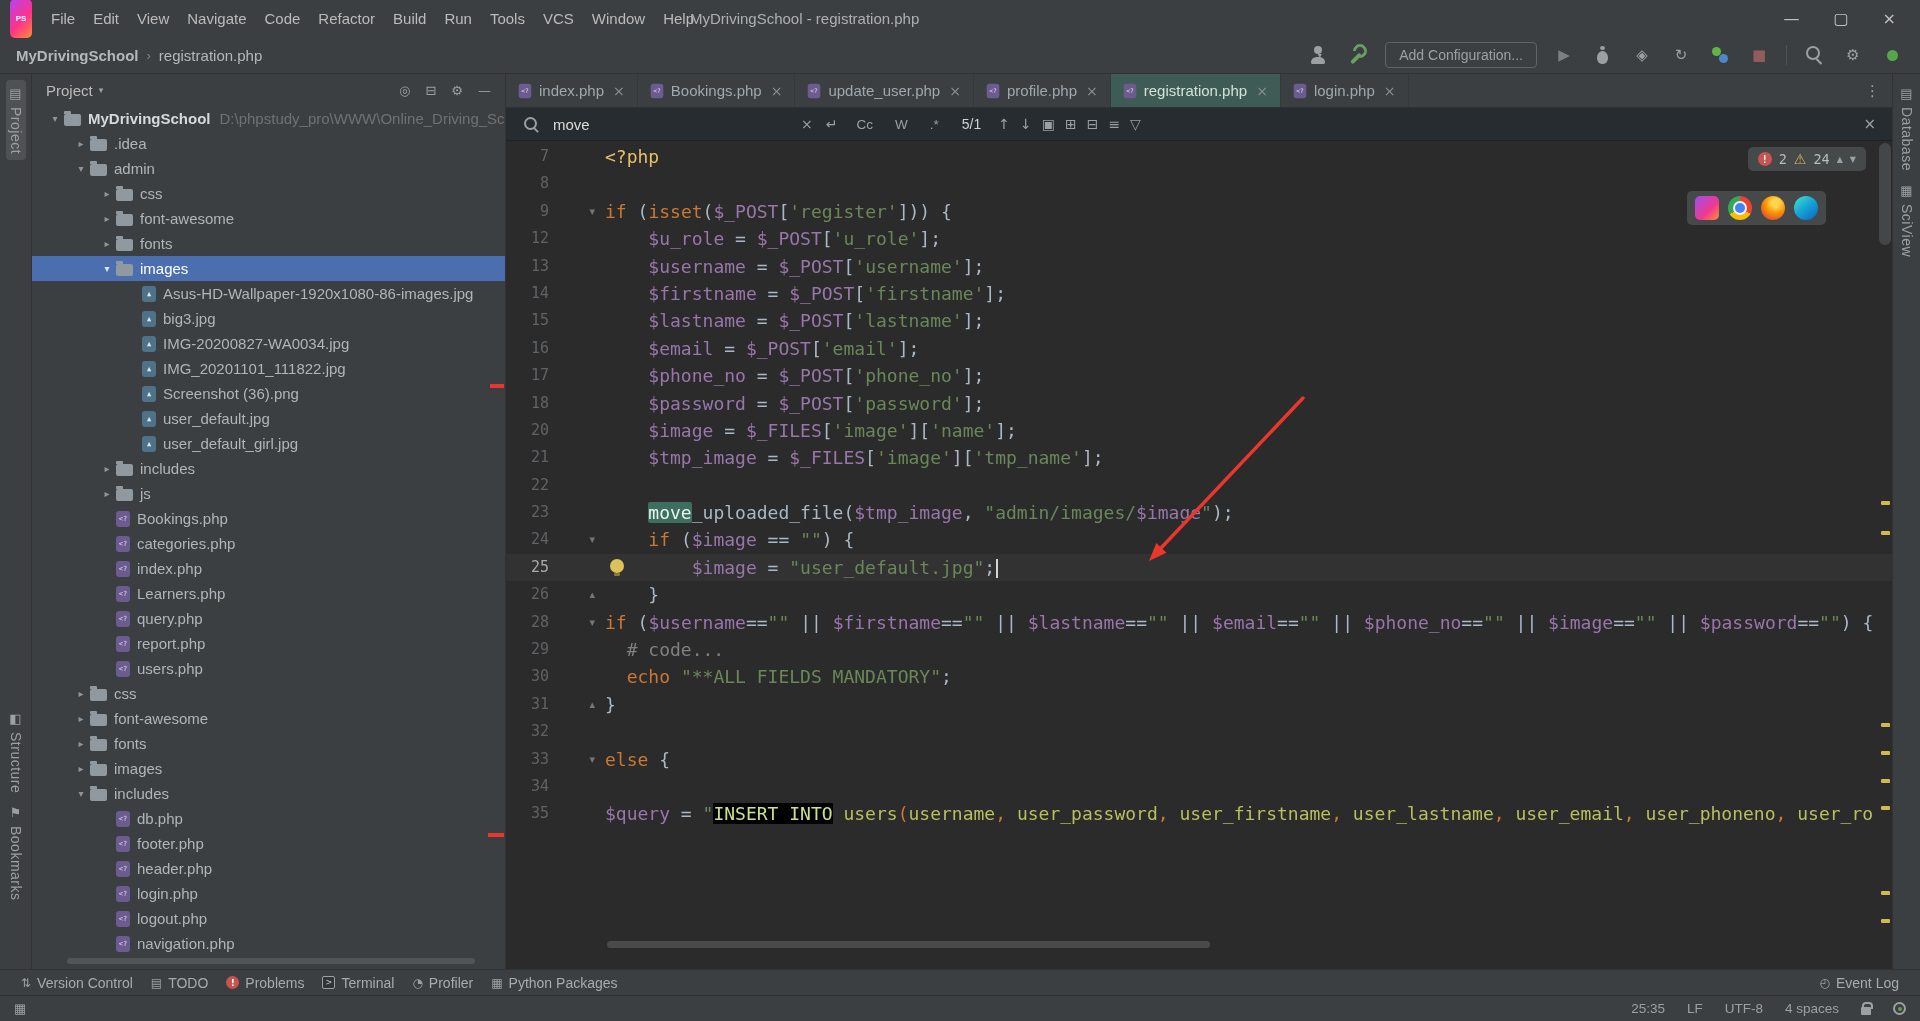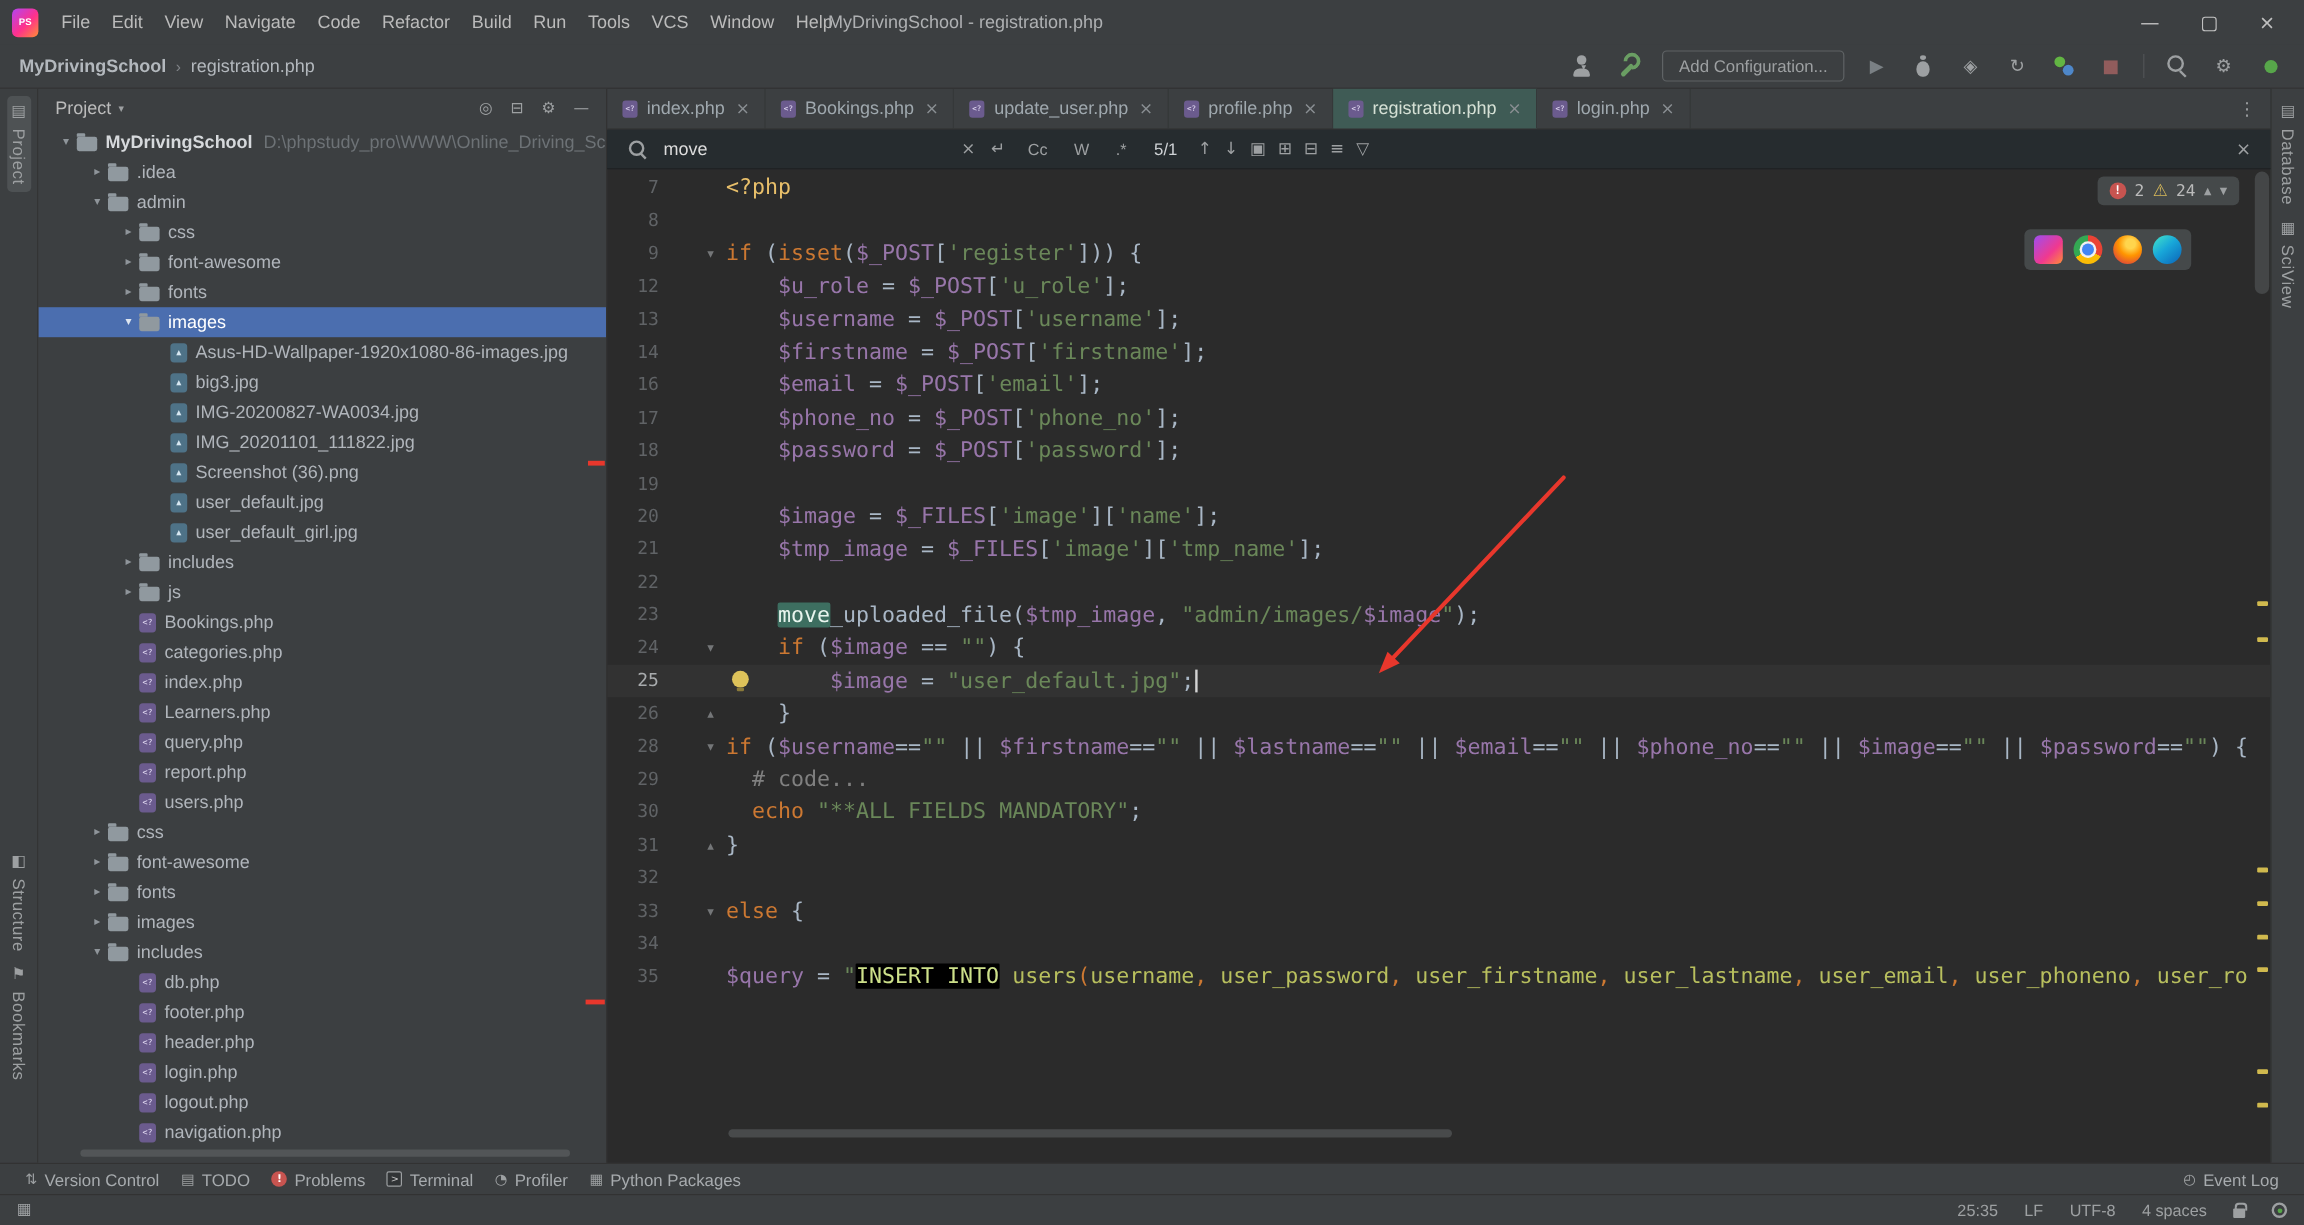--- a/index.html
+++ b/index.html
@@ -2,21 +2,21 @@
 <html><head>
 <meta charset="utf-8">
 <style>
   *{box-sizing:border-box;margin:0;padding:0}
   html,body{width:1920px;height:1021px;overflow:hidden}
   body{font-family:"Liberation Sans",sans-serif;background:#2b2b2b;color:#bbbbbb;cursor:default}
   .app{position:relative;width:1920px;height:1021px;background:#3c3f41;display:flex;flex-direction:column}
 
   
   .titlebar{height:37px;flex:none;display:flex;align-items:center;padding:0 10px;background:#3c3f41;position:relative}
-  .logo{width:22px;height:24px;border-radius:5px;margin-right:10px;flex:none;
+  .logo{width:22px;height:39px;border-radius:5px;margin-right:10px;flex:none;
         background:linear-gradient(135deg,#b345f1 0%,#ff318c 55%,#ff8d36 100%);
         display:flex;align-items:center;justify-content:center;color:#fff;font-size:8px;font-weight:bold}
   .menubar{display:flex;align-items:center}
   .menu-item{background:none;border:none;color:#bbbbbb;font-size:15px;padding:5px 9px;font-family:inherit}
   .win-title{position:absolute;left:690px;top:0;height:37px;display:flex;align-items:center;color:#aeb0b2;font-size:15px}
   .win-controls{margin-left:auto;display:flex;align-items:center;gap:34px;padding-right:14px;color:#c0c0c0}
   .winbtn{font-size:16px;font-family:"DejaVu Sans",sans-serif;background:none;border:none;color:#c0c0c0}
 
   
   .navbar{height:37px;flex:none;display:flex;align-items:center;padding:0 16px;border-bottom:1px solid #323232;background:#3c3f41}
@@ -474,24 +474,24 @@
       </div>
 
       <div class="code-area">
         <div id="code">
             <div class="crow"><span class="lnum">7</span><span class="fold"></span><span class="ctext"><span class="tk-t">&lt;?php</span></span></div>
             <div class="crow"><span class="lnum">8</span><span class="fold"></span><span class="ctext"></span></div>
             <div class="crow"><span class="lnum">9</span><span class="fold">▾</span><span class="ctext"><span class="tk-k">if</span><span class="tk-p"> (</span><span class="tk-k">isset</span><span class="tk-p">(</span><span class="tk-v">$_POST</span><span class="tk-p">[</span><span class="tk-s">'register'</span><span class="tk-p">])) {</span></span></div>
             <div class="crow"><span class="lnum">12</span><span class="fold"></span><span class="ctext"><span class="tk-p">    </span><span class="tk-v">$u_role</span><span class="tk-p"> = </span><span class="tk-v">$_POST</span><span class="tk-p">[</span><span class="tk-s">'u_role'</span><span class="tk-p">];</span></span></div>
             <div class="crow"><span class="lnum">13</span><span class="fold"></span><span class="ctext"><span class="tk-p">    </span><span class="tk-v">$username</span><span class="tk-p"> = </span><span class="tk-v">$_POST</span><span class="tk-p">[</span><span class="tk-s">'username'</span><span class="tk-p">];</span></span></div>
             <div class="crow"><span class="lnum">14</span><span class="fold"></span><span class="ctext"><span class="tk-p">    </span><span class="tk-v">$firstname</span><span class="tk-p"> = </span><span class="tk-v">$_POST</span><span class="tk-p">[</span><span class="tk-s">'firstname'</span><span class="tk-p">];</span></span></div>
+            <div class="crow"><span class="lnum">15</span><span class="fold"></span><span class="ctext"><span class="tk-p">    </span><span class="tk-v">$lastname</span><span class="tk-p"> = </span><span class="tk-v">$_POST</span><span class="tk-p">[</span><span class="tk-s">'lastname'</span><span class="tk-p">];</span></span></div>
             <div class="crow"><span class="lnum">16</span><span class="fold"></span><span class="ctext"><span class="tk-p">    </span><span class="tk-v">$email</span><span class="tk-p"> = </span><span class="tk-v">$_POST</span><span class="tk-p">[</span><span class="tk-s">'email'</span><span class="tk-p">];</span></span></div>
             <div class="crow"><span class="lnum">17</span><span class="fold"></span><span class="ctext"><span class="tk-p">    </span><span class="tk-v">$phone_no</span><span class="tk-p"> = </span><span class="tk-v">$_POST</span><span class="tk-p">[</span><span class="tk-s">'phone_no'</span><span class="tk-p">];</span></span></div>
             <div class="crow"><span class="lnum">18</span><span class="fold"></span><span class="ctext"><span class="tk-p">    </span><span class="tk-v">$password</span><span class="tk-p"> = </span><span class="tk-v">$_POST</span><span class="tk-p">[</span><span class="tk-s">'password'</span><span class="tk-p">];</span></span></div>
-            <div class="crow"><span class="lnum">19</span><span class="fold"></span><span class="ctext"></span></div>
             <div class="crow"><span class="lnum">20</span><span class="fold"></span><span class="ctext"><span class="tk-p">    </span><span class="tk-v">$image</span><span class="tk-p"> = </span><span class="tk-v">$_FILES</span><span class="tk-p">[</span><span class="tk-s">'image'</span><span class="tk-p">][</span><span class="tk-s">'name'</span><span class="tk-p">];</span></span></div>
             <div class="crow"><span class="lnum">21</span><span class="fold"></span><span class="ctext"><span class="tk-p">    </span><span class="tk-v">$tmp_image</span><span class="tk-p"> = </span><span class="tk-v">$_FILES</span><span class="tk-p">[</span><span class="tk-s">'image'</span><span class="tk-p">][</span><span class="tk-s">'tmp_name'</span><span class="tk-p">];</span></span></div>
             <div class="crow"><span class="lnum">22</span><span class="fold"></span><span class="ctext"></span></div>
             <div class="crow"><span class="lnum">23</span><span class="fold"></span><span class="ctext"><span class="tk-p">    </span><span class="tk-hl">move</span><span class="tk-p">_uploaded_file(</span><span class="tk-v">$tmp_image</span><span class="tk-p">, </span><span class="tk-s">"admin/images/</span><span class="tk-vs">$image</span><span class="tk-s">"</span><span class="tk-p">);</span></span></div>
             <div class="crow"><span class="lnum">24</span><span class="fold">▾</span><span class="ctext"><span class="tk-p">    </span><span class="tk-k">if</span><span class="tk-p"> (</span><span class="tk-v">$image</span><span class="tk-p"> == </span><span class="tk-s">""</span><span class="tk-p">) {</span></span></div>
             <div class="crow cur"><span class="lnum">25</span><span class="fold"></span><span class="ctext"><span class="tk-p">        </span><span class="tk-v">$image</span><span class="tk-p"> = </span><span class="tk-s">"user_default.jpg"</span><span class="tk-p">;</span><span class="caret"></span></span><span class="bulb"></span></div>
             <div class="crow"><span class="lnum">26</span><span class="fold">▴</span><span class="ctext"><span class="tk-p">    }</span></span></div>
             <div class="crow"><span class="lnum">28</span><span class="fold">▾</span><span class="ctext"><span class="tk-k">if</span><span class="tk-p"> (</span><span class="tk-v">$username</span><span class="tk-p">==</span><span class="tk-s">""</span><span class="tk-p"> || </span><span class="tk-v">$firstname</span><span class="tk-p">==</span><span class="tk-s">""</span><span class="tk-p"> || </span><span class="tk-v">$lastname</span><span class="tk-p">==</span><span class="tk-s">""</span><span class="tk-p"> || </span><span class="tk-v">$email</span><span class="tk-p">==</span><span class="tk-s">""</span><span class="tk-p"> || </span><span class="tk-v">$phone_no</span><span class="tk-p">==</span><span class="tk-s">""</span><span class="tk-p"> || </span><span class="tk-v">$image</span><span class="tk-p">==</span><span class="tk-s">""</span><span class="tk-p"> || </span><span class="tk-v">$password</span><span class="tk-p">==</span><span class="tk-s">""</span><span class="tk-p">) {</span></span></div>
             <div class="crow"><span class="lnum">29</span><span class="fold"></span><span class="ctext"><span class="tk-c">  # code...</span></span></div>
             <div class="crow"><span class="lnum">30</span><span class="fold"></span><span class="ctext"><span class="tk-p">  </span><span class="tk-k">echo</span><span class="tk-p"> </span><span class="tk-s">"**ALL FIELDS MANDATORY"</span><span class="tk-p">;</span></span></div>

